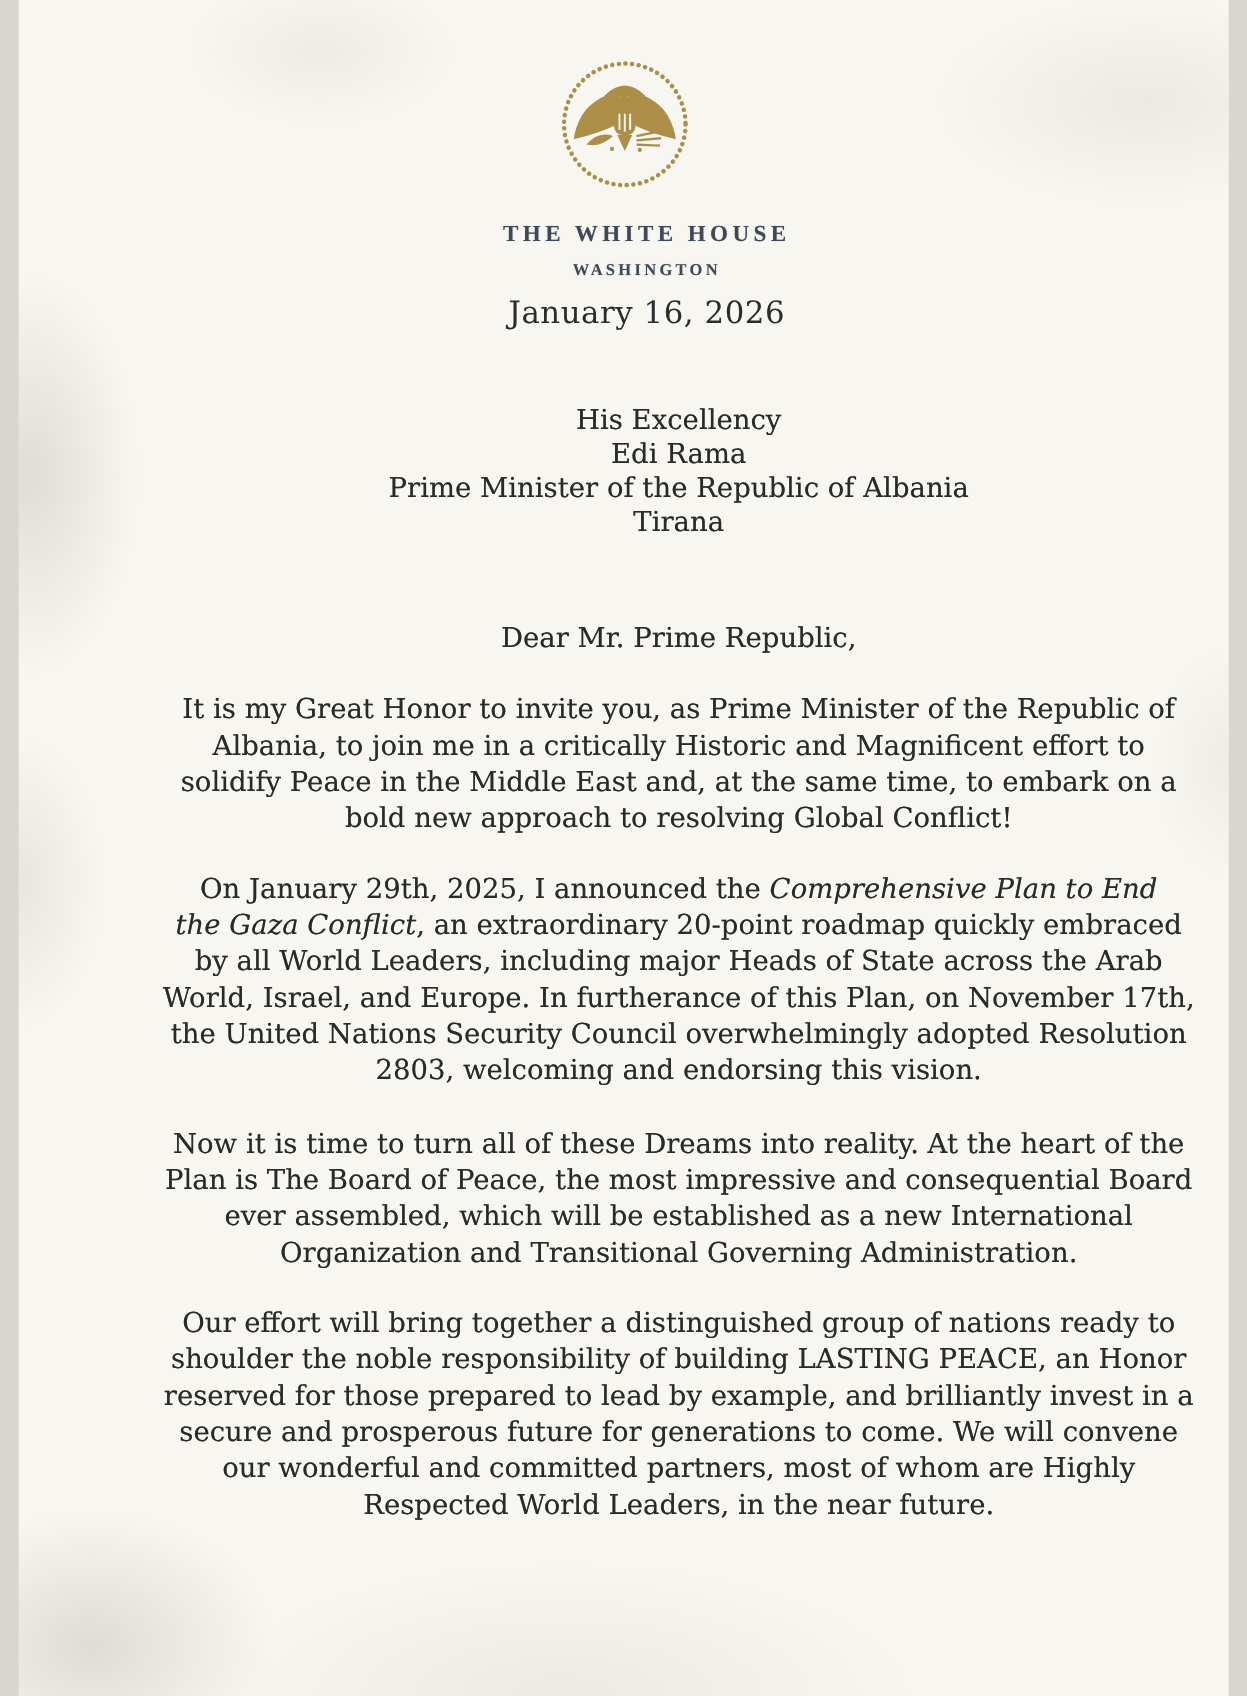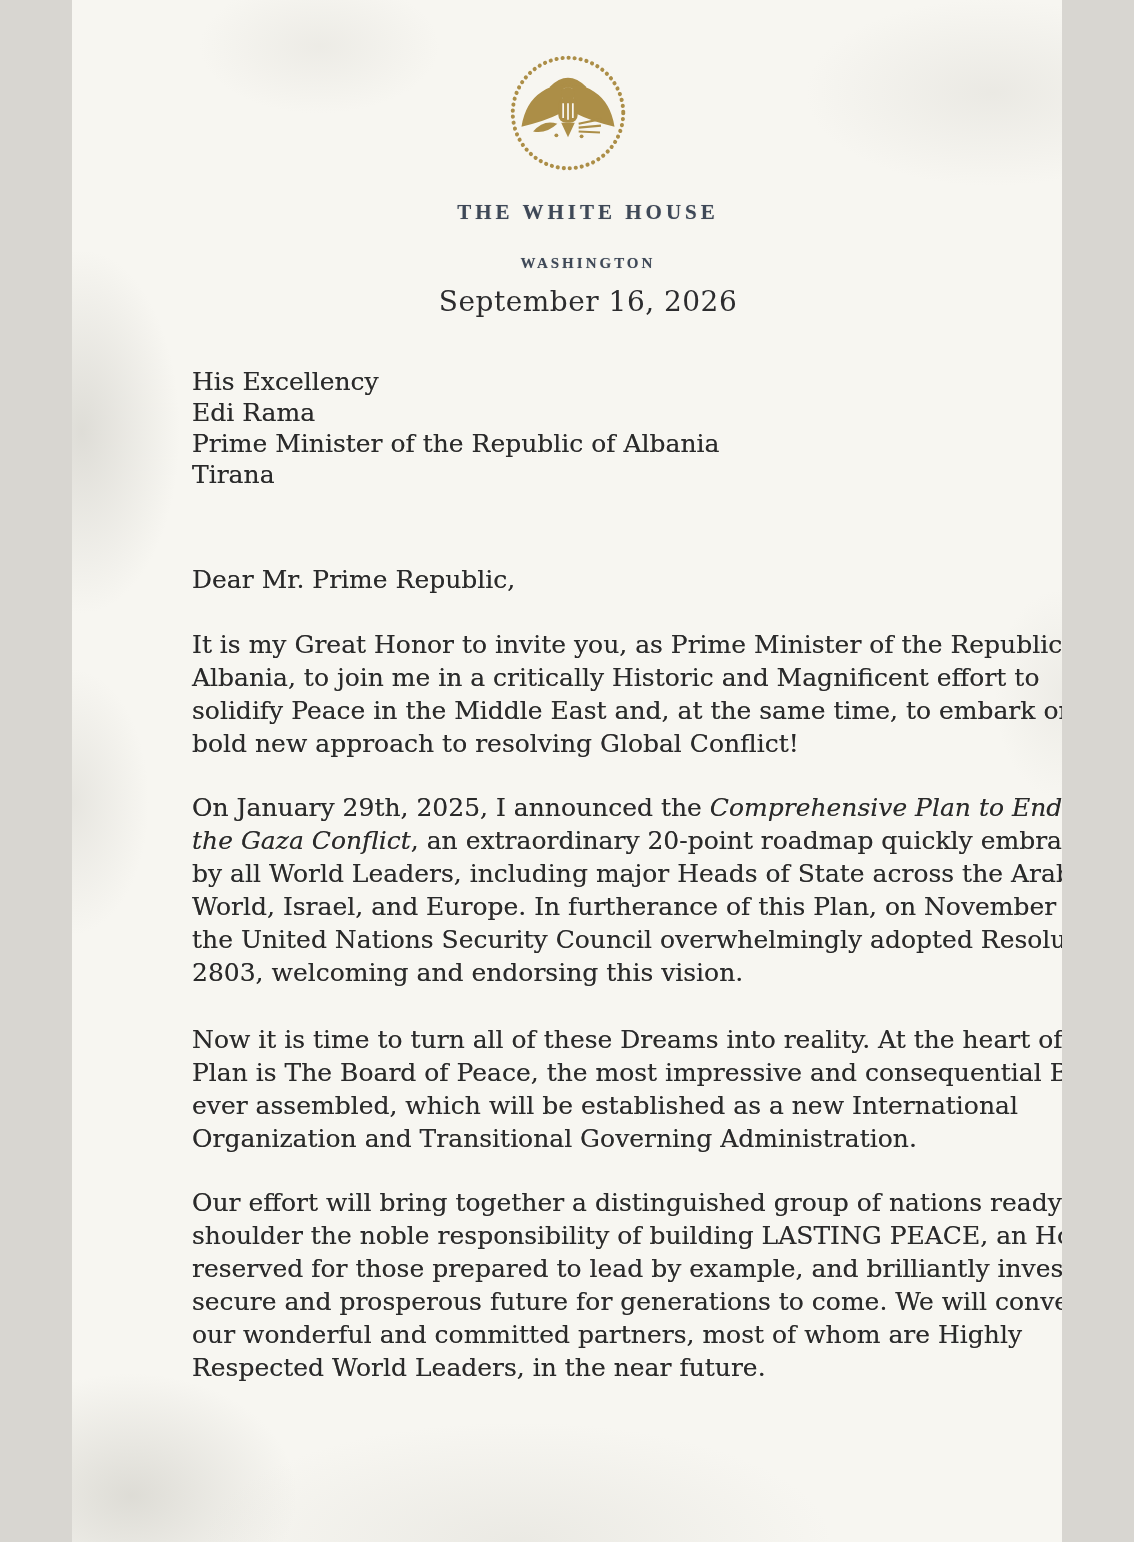--- a/index.html
+++ b/index.html
@@ -1,18 +1,18 @@
 <!DOCTYPE html>
 <html style="--seal-gold: #ac8e47; --header-ink: #3e4857; --body-ink: #2a2a2a; --paper: #f7f6f1;"><head>
 <meta charset="utf-8">
 <style>
   html, body { margin: 0; padding: 0; background: #d8d6d1; }
   .page {
     position: relative;
-    width: 990px;
+    width: 1100px;
     height: 1542px;
     margin: 0 auto;
     overflow: hidden;
     background-color: var(--paper, #f7f6f1);
     background-image:
       radial-gradient(ellipse 140px 260px at 1% 28%, rgba(185,183,176,0.40), transparent 70%),
       radial-gradient(ellipse 110px 190px at 0% 52%, rgba(196,194,187,0.32), transparent 70%),
       radial-gradient(ellipse 230px 170px at 6% 97%, rgba(186,184,176,0.42), transparent 72%),
       radial-gradient(ellipse 260px 130px at 93% 6%, rgba(206,204,197,0.30), transparent 72%),
       radial-gradient(ellipse 420px 160px at 45% 100%, rgba(203,201,193,0.28), transparent 75%),
@@ -36,21 +36,21 @@
   .org {
     margin-top: 22px;
     font-family: "Liberation Serif", serif;
     font-size: 21px;
     letter-spacing: 4px;
     color: var(--header-ink, #3e4857);
     font-weight: 600;
     text-shadow: 0 0 1px rgba(62,72,87,0.35);
   }
   .city {
-    margin-top: 30px;
+    margin-top: 13px;
     font-family: "Liberation Serif", serif;
     font-size: 15px;
     letter-spacing: 3px;
     color: var(--header-ink, #3e4857);
     font-weight: 600;
     text-shadow: 0 0 1px rgba(62,72,87,0.35);
   }
   .date {
     margin-top: 13px;
     font-size: 28px;
@@ -59,20 +59,21 @@
   }
   .block {
     position: absolute;
     left: 120px;
     width: 960px;
     white-space: pre-line;
     font-size: 25px;
     line-height: 33px;
     text-shadow: 0 0 0.6px rgba(35,35,35,0.55);
     margin: 0;
+    text-align: center;
   }
   .recipient { top: 366px; line-height: 31px; }
   .salutation { top: 563px; }
   .em { font-style: italic; }
 </style>
 </head>
 <body>
 
 <div class="page">
 
@@ -87,21 +88,21 @@
       <rect class="seal-ink" x="55" y="47" width="20" height="26" rx="8"></rect>
       <path class="seal-cut" d="M60 53 V68 M65 53 V70 M70 53 V68" stroke-width="1.8"></path>
       <path class="seal-ink" d="M58 73 L65 88 L72 73 Z"></path>
       <path class="seal-ink" d="M29 82 Q40 69 54 74 Q42 85 29 82 Z"></path>
       <path class="seal-line" d="M76 74 L100 69 M76 78 L99 76 M76 82 L98 83" stroke-width="2.2"></path>
       <circle class="seal-ink" cx="53" cy="86" r="2"></circle>
       <circle class="seal-ink" cx="79" cy="87" r="2"></circle>
     </svg>
     <div class="org">THE WHITE HOUSE</div>
     <div class="city">WASHINGTON</div>
-    <div class="date">September 16, 2026</div>
+    <div class="date">January 16, 2026</div>
   </div>
 
   <div class="block recipient">His Excellency
 Edi Rama
 Prime Minister of the Republic of Albania
 Tirana</div>
 
   <div class="block salutation">Dear Mr. Prime Republic,</div>
 
   <p class="block" style="top:628px">It is my Great Honor to invite you, as Prime Minister of the Republic of

